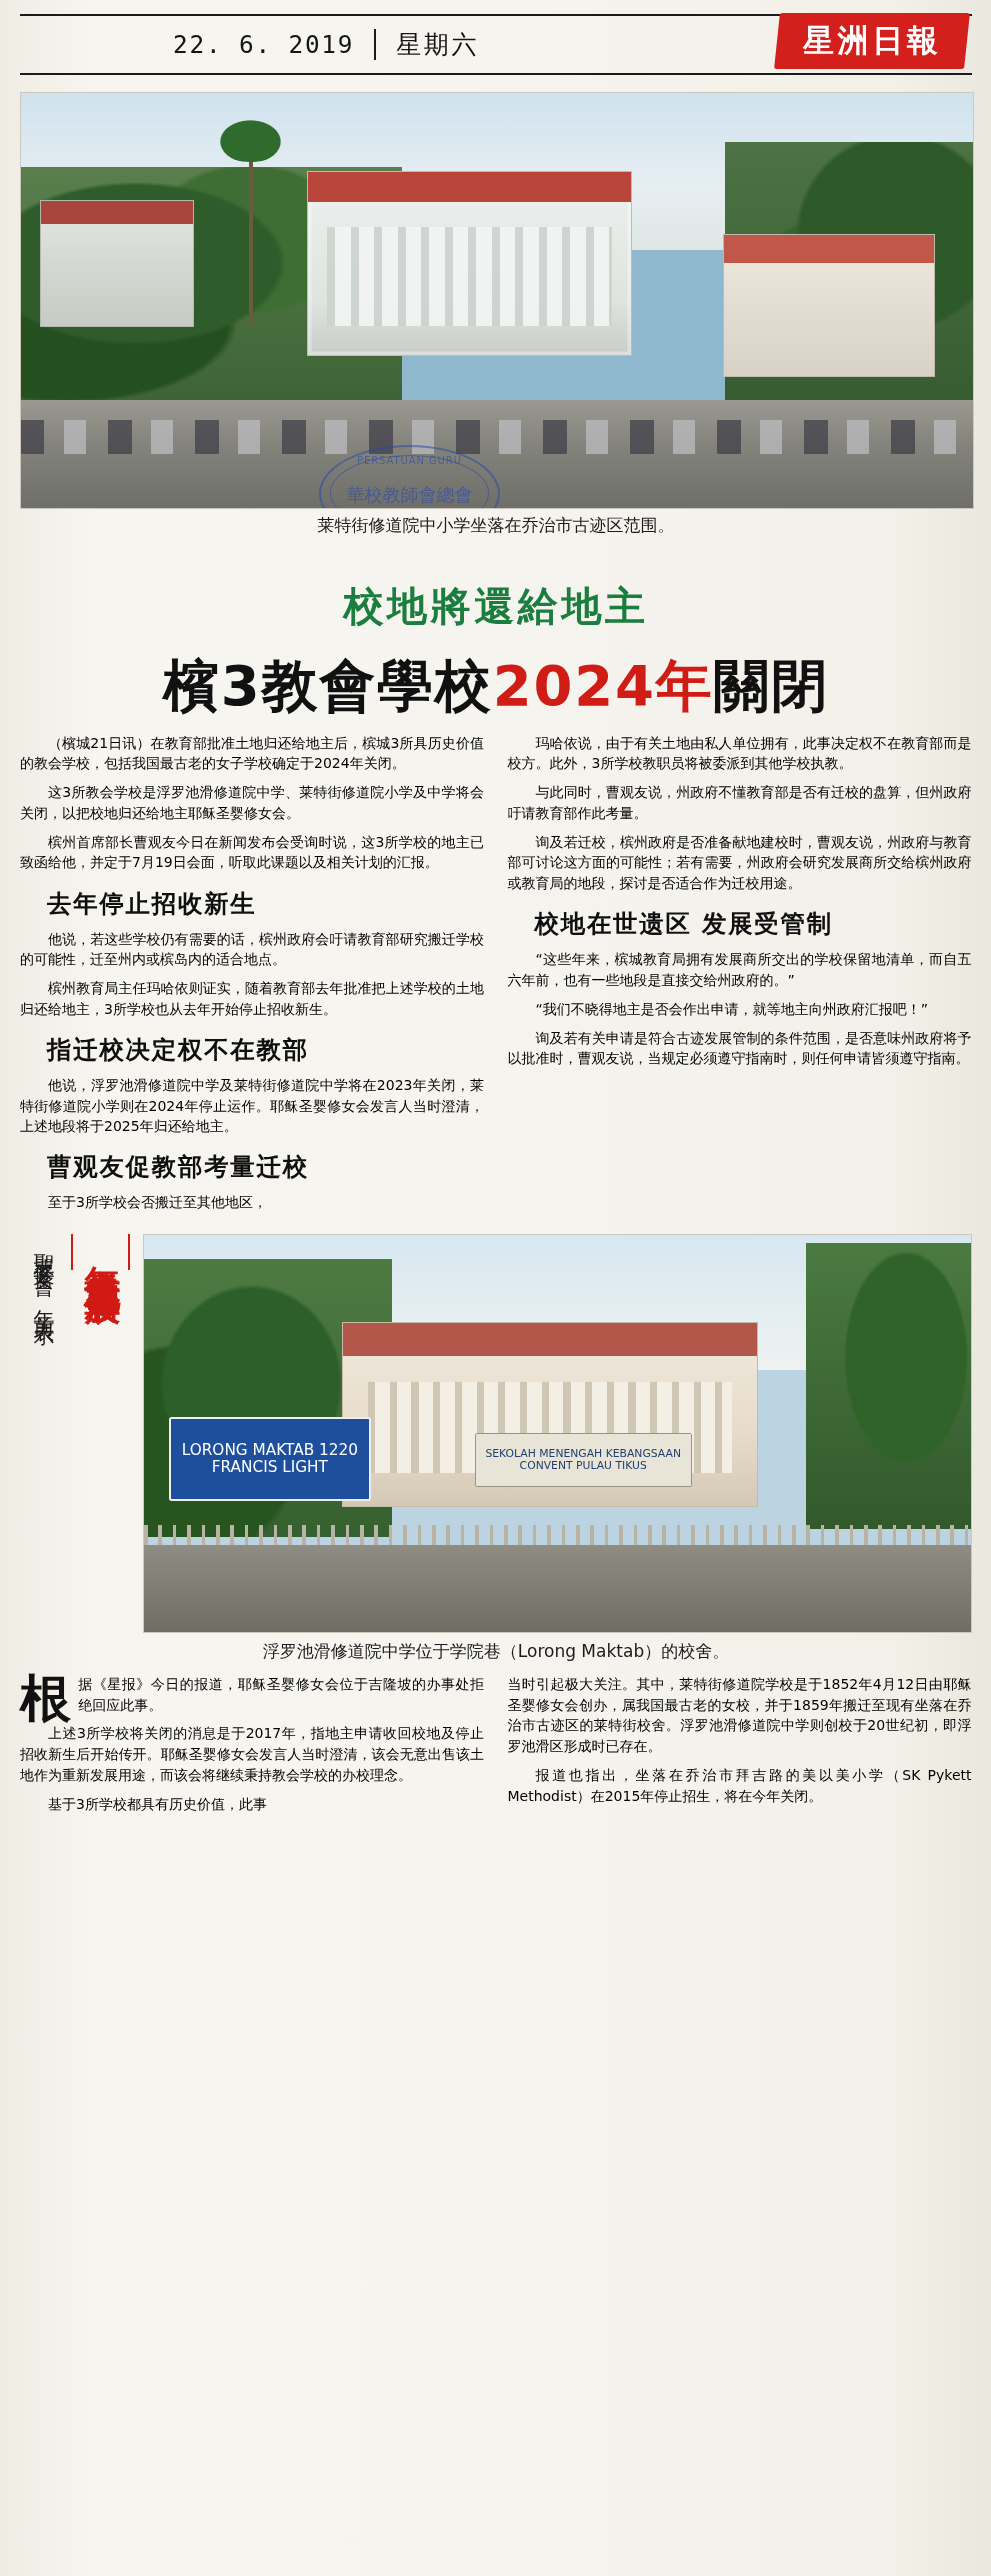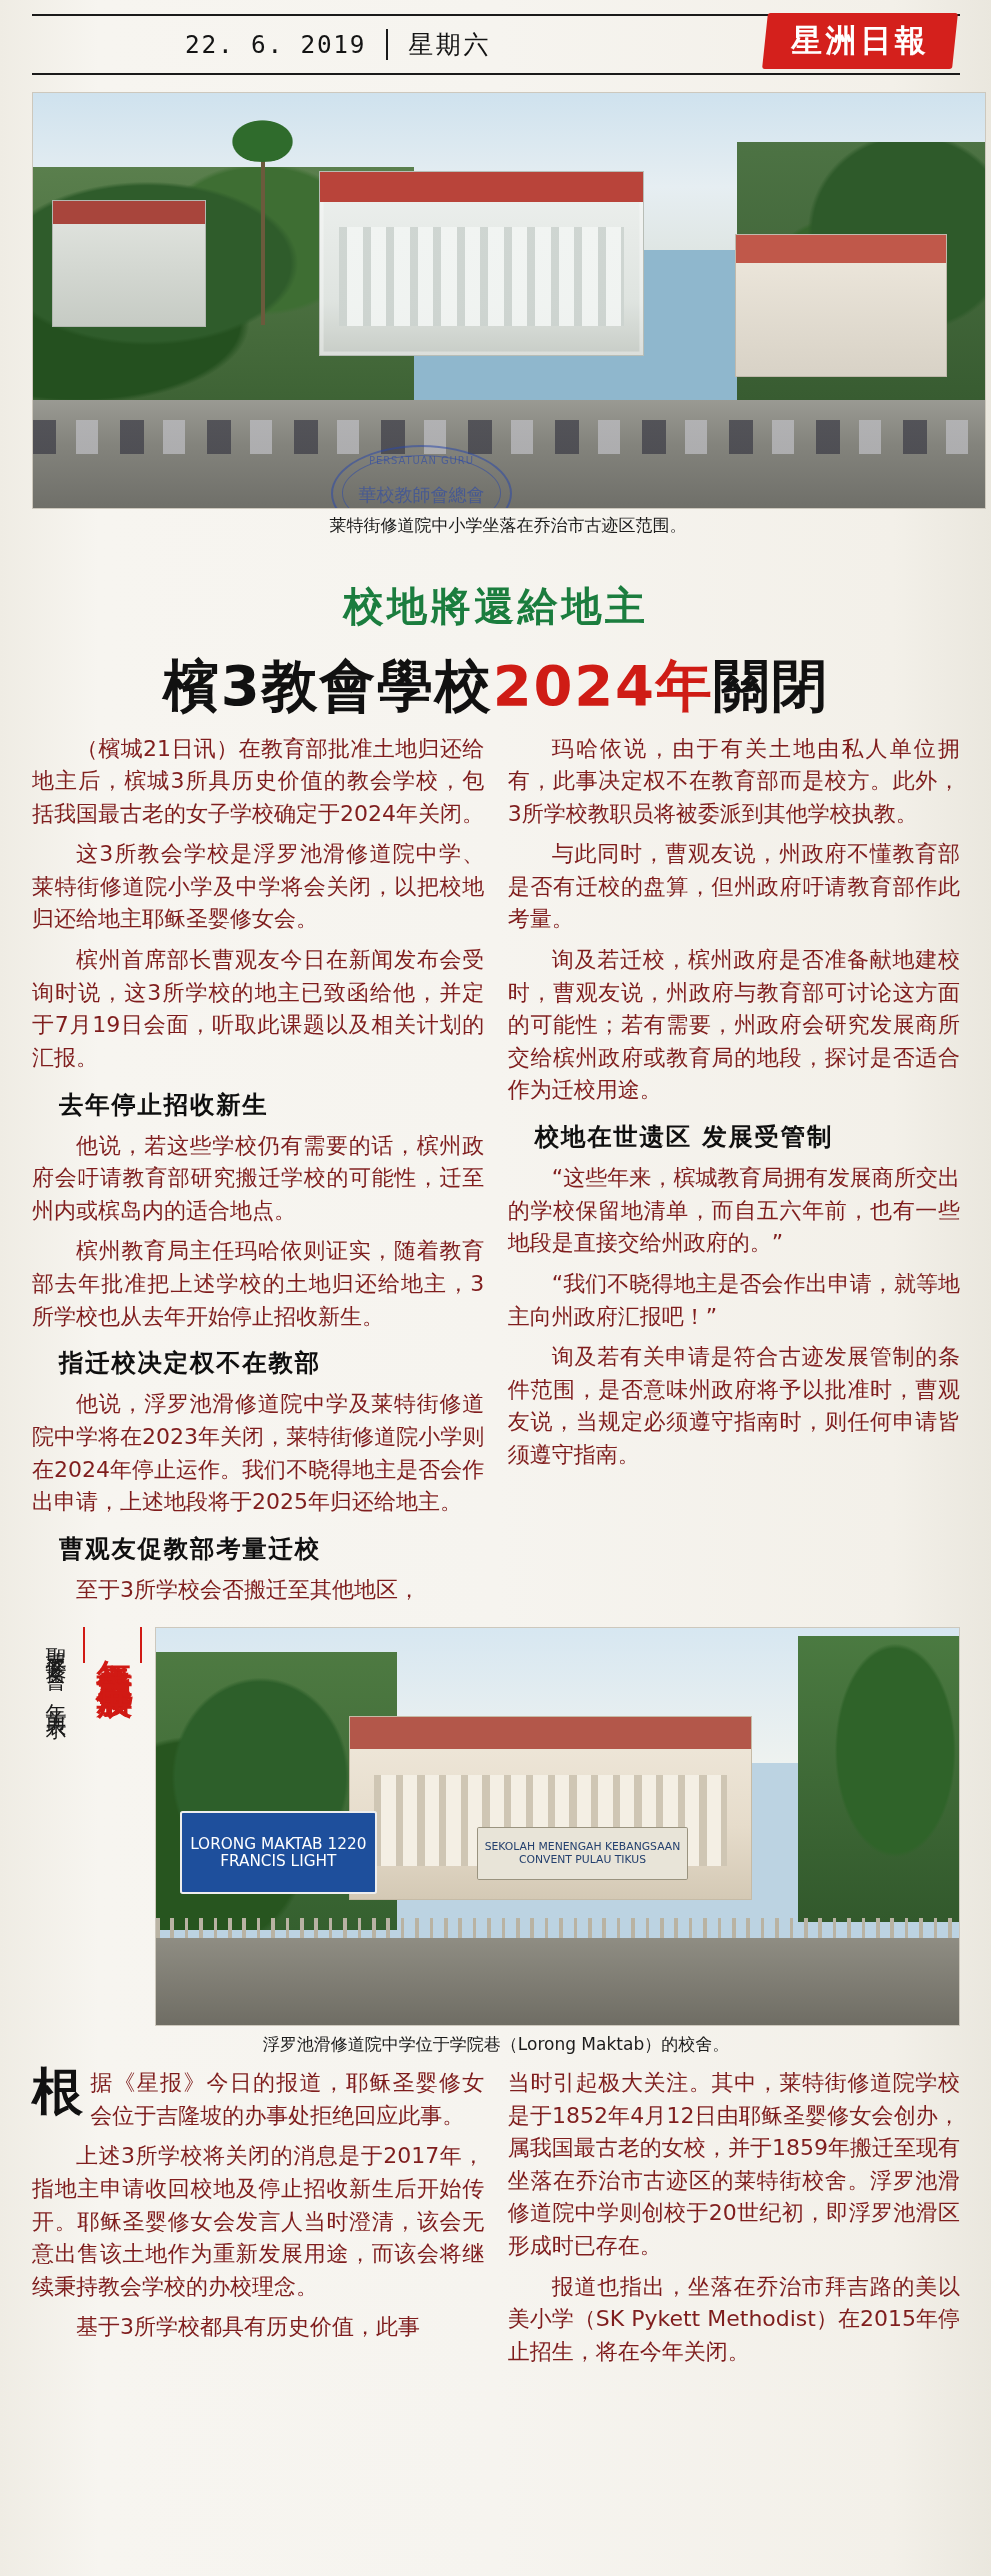--- a/index.html
+++ b/index.html
@@ -17,21 +17,21 @@
     overflow:hidden;
   }
   
   .page:before{
     content:"";
     position:absolute;inset:0;
     background:linear-gradient(90deg,#efece4 0%,#f7f5f0 10%,#f6f4ef 50%,#f3f0e9 90%,#eae7de 100%);
     pointer-events:none;
     z-index:0;
   }
-  .inner{position:relative;z-index:1;padding:0 32px;}
+  .inner{position:relative;z-index:1;padding:0 20px;}
 
   
   .masthead{
     position:relative;
     height:70px;
     margin:9px 0 0 0;
     display:flex;
     align-items:center;
   }
   .mast-rule{
@@ -201,27 +201,27 @@
 
   
   .cols{
     display:flex;
     gap:23.5px;
     margin-top:16.2px;
     align-items:flex-start;
   }
   .col{width:464px;}
   p.body{
-    font-size:22px;
+    font-size:14px;
     line-height:1.48;
     margin:0 0 8.1px 0;
     text-align:justify;
     text-indent:2em;
     font-family:"DejaVu Sans", sans-serif;
-    color:#7f1d1d;
+    color:#000000;
   }
   p.body.noindent{text-indent:0;}
   h3.sub{
     font-size:24.4px;
     font-weight:bold;
     margin:14.4px 0 9px 0;
     text-align:center;
     letter-spacing:1.8px;
     font-family:"DejaVu Sans", sans-serif;
     color:#0f0f0f;
@@ -365,21 +365,21 @@
       <div class="col">
         <p class="body">（檳城21日讯）在教育部批准土地归还给地主后，槟城3所具历史价值的教会学校，包括我国最古老的女子学校确定于2024年关闭。</p>
         <p class="body">这3所教会学校是浮罗池滑修道院中学、莱特街修道院小学及中学将会关闭，以把校地归还给地主耶稣圣婴修女会。</p>
         <p class="body">槟州首席部长曹观友今日在新闻发布会受询时说，这3所学校的地主已致函给他，并定于7月19日会面，听取此课题以及相关计划的汇报。</p>
 
         <h3 class="sub left">去年停止招收新生</h3>
         <p class="body">他说，若这些学校仍有需要的话，槟州政府会吁请教育部研究搬迁学校的可能性，迁至州内或槟岛内的适合地点。</p>
         <p class="body">槟州教育局主任玛哈依则证实，随着教育部去年批准把上述学校的土地归还给地主，3所学校也从去年开始停止招收新生。</p>
 
         <h3 class="sub left">指迁校决定权不在教部</h3>
-        <p class="body">他说，浮罗池滑修道院中学及莱特街修道院中学将在2023年关闭，莱特街修道院小学则在2024年停止运作。我们不晓得地主是否会作出申请，上述地段将于2025年归还给地主。</p>
+        <p class="body">他说，浮罗池滑修道院中学及莱特街修道院中学将在2023年关闭，莱特街修道院小学则在2024年停止运作。耶稣圣婴修女会发言人当时澄清，上述地段将于2025年归还给地主。</p>
 
         <h3 class="sub left">曹观友促教部考量迁校</h3>
         <p class="body">至于3所学校会否搬迁至其他地区，</p>
       </div>
 
       <div class="col">
         <p class="body">玛哈依说，由于有关土地由私人单位拥有，此事决定权不在教育部而是校方。此外，3所学校教职员将被委派到其他学校执教。</p>
         <p class="body">与此同时，曹观友说，州政府不懂教育部是否有迁校的盘算，但州政府吁请教育部作此考量。</p>
         <p class="body">询及若迁校，槟州政府是否准备献地建校时，曹观友说，州政府与教育部可讨论这方面的可能性；若有需要，州政府会研究发展商所交给槟州政府或教育局的地段，探讨是否适合作为迁校用途。</p>
 

